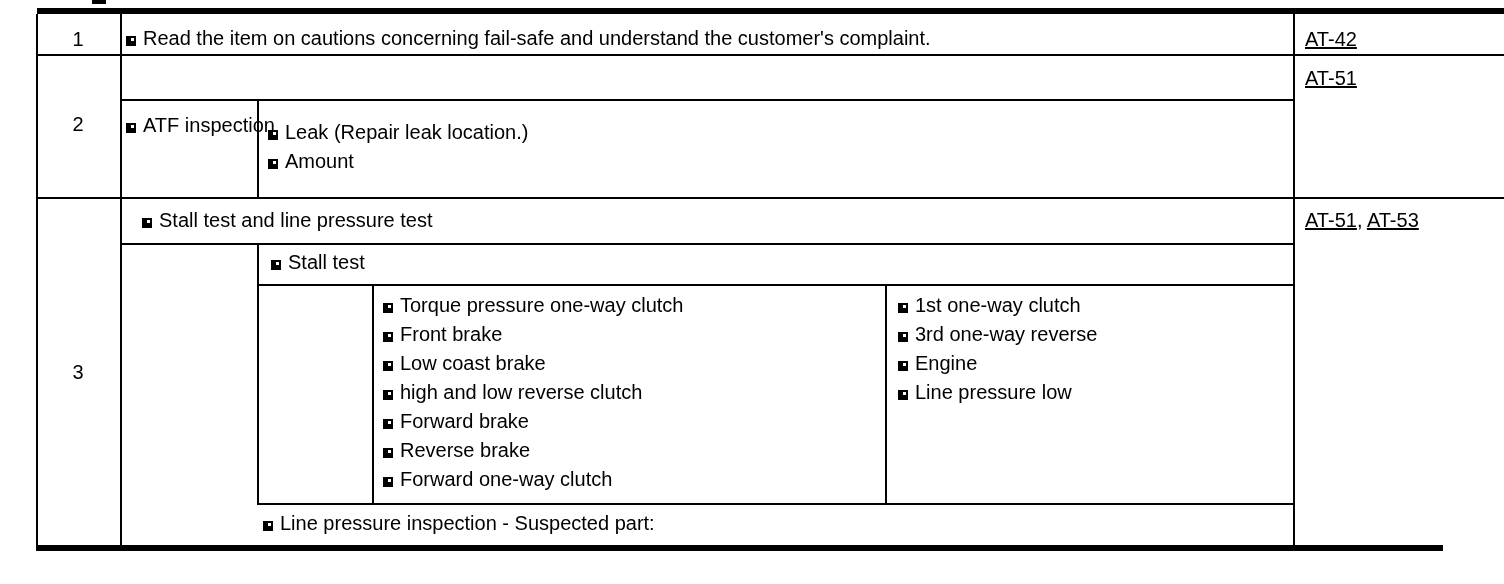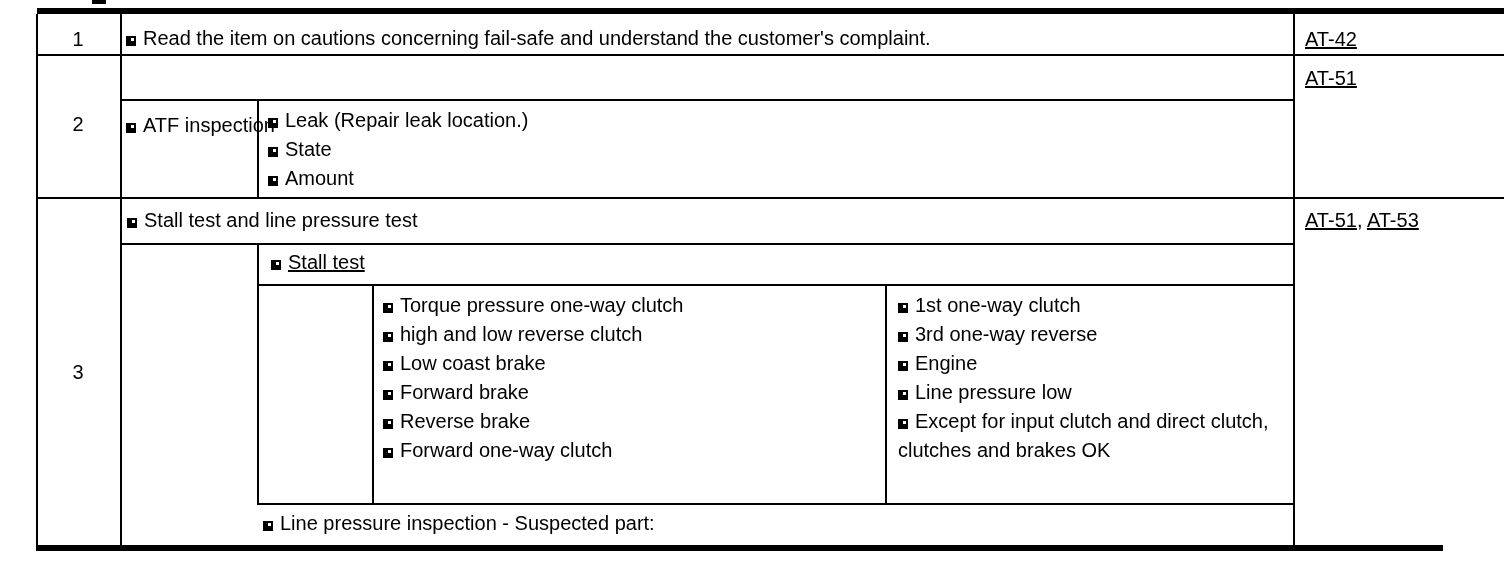--- a/index.html
+++ b/index.html
@@ -67,51 +67,50 @@
   <div class="txt linkcell" style="left:1305px; top:25px;">
     <span class="link">AT-42</span>
   </div>
 
   <div class="txt item" style="left:126px; top:63px;margin-top:48px;">
     <span class="cb"></span><span>ATF inspection</span>
   </div>
   <div class="txt linkcell" style="left:1305px; top:64px;">
     <span class="link">AT-51</span>
   </div>
-  <div class="txt" style="left:268px; top:106px; line-height:30px;">
+  <div class="txt" style="left:268px; top:118px; line-height:30px;">
     <div class="item"><span class="cb"></span><span>Leak (Repair leak location.)</span></div>
-    <div class="item"><span class="cb"></span><span>State</span></div>
     <div class="item"><span class="cb"></span><span>Amount</span></div>
   </div>
 
-  <div class="txt item" style="left:127px; top:206px;">
+  <div class="txt item" style="left:142px; top:206px;">
     <span class="cb"></span><span>Stall test and line pressure test</span>
   </div>
   <div class="wraptxt linkcell" style="left:1305px; top:206px; width:122px;">
     <span class="link">AT-51</span><span>, </span><span class="link">AT-53</span>
   </div>
 
-  <div class="txt item" style="left:271px; top:248px;text-decoration:underline;">
+  <div class="txt item" style="left:271px; top:248px;">
     <span class="cb"></span><span>Stall test</span>
   </div>
 
   <div class="txt" style="left:383px; top:291px;">
     <div class="item"><span class="cb"></span><span>Torque pressure one-way clutch</span></div>
+    <div class="item"><span class="cb"></span><span>Front brake</span></div>
+    <div class="item"><span class="cb"></span><span>Low coast brake</span></div>
     <div class="item"><span class="cb"></span><span>high and low reverse clutch</span></div>
-    <div class="item"><span class="cb"></span><span>Low coast brake</span></div>
     <div class="item"><span class="cb"></span><span>Forward brake</span></div>
     <div class="item"><span class="cb"></span><span>Reverse brake</span></div>
     <div class="item"><span class="cb"></span><span>Forward one-way clutch</span></div>
   </div>
 
   <div class="wraptxt" style="left:898px; top:291px; width:383px;">
     <div class="item"><span class="cb"></span><span>1st one-way clutch</span></div>
     <div class="item"><span class="cb"></span><span>3rd one-way reverse</span></div>
     <div class="item"><span class="cb"></span><span>Engine</span></div>
     <div class="item"><span class="cb"></span><span>Line pressure low</span></div>
-    <div class="item"><span class="cb"></span><span>Except for input clutch and direct clutch, clutches and brakes OK</span></div>
   </div>
 
   <div class="txt item" style="left:263px; top:509px;">
     <span class="cb"></span><span>Line pressure inspection - Suspected part:</span>
   </div>
 
 </div>
 
 </body></html>

